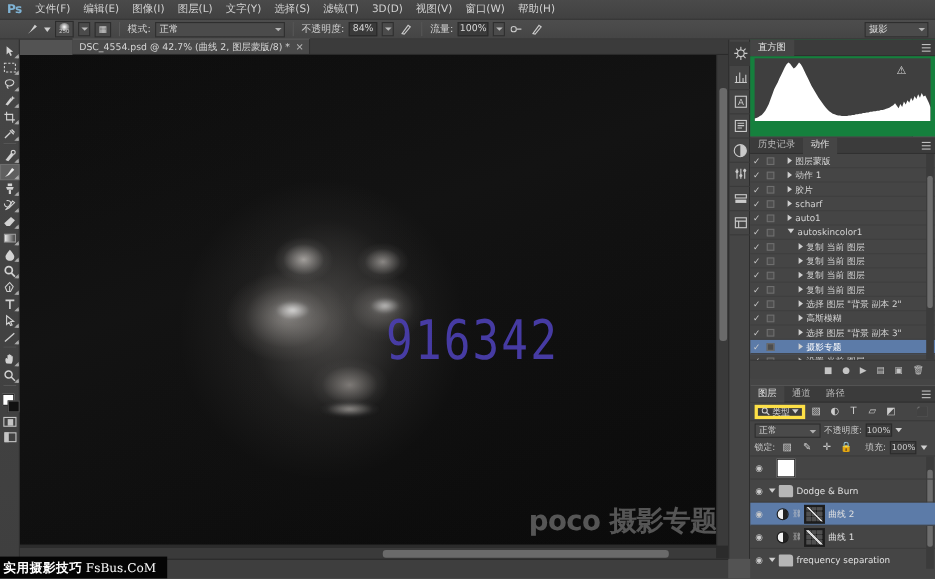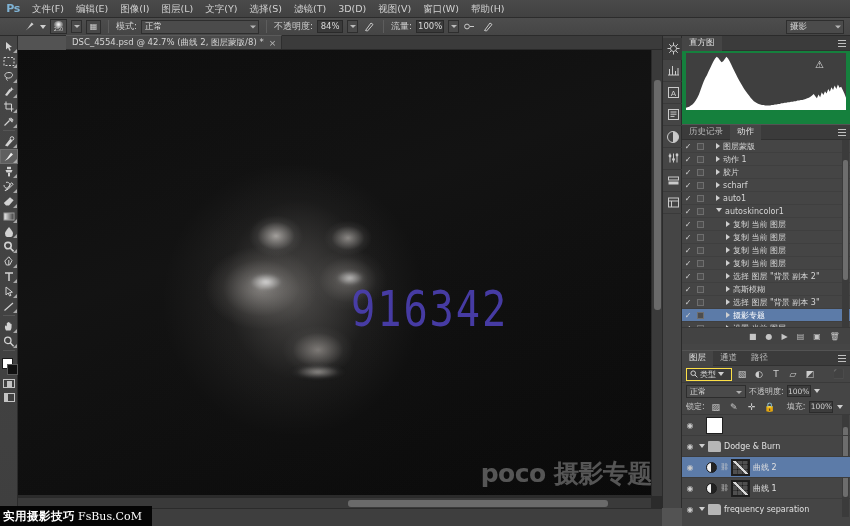--- a/index.html
+++ b/index.html
@@ -328,21 +328,21 @@
   .act-scroll .th { position: absolute; left: 1px; top: 20px; width: 5px; height: 120px;
                     background: #6d6d6d; border-radius: 2px; }
 
   
   .layers { position: absolute; right: 0; top: 315px; width: 168px; height: 193px; background: #454545; }
   .lay-filter {
     height: 17px; display: flex; align-items: center; gap: 3px; padding: 0 4px;
     border-bottom: 1px solid #3a3a3a;
   }
   .filter-combo {
-    background: #3c3c3c; border: 1px solid #fde047; height: 13px; width: 46px;
+    background: #3c3c3c; border: 3px solid #fde047; height: 13px; width: 46px;
     display: flex; align-items: center; padding: 0 3px; font-size: 8px; gap: 2px; color:#d4d4d4;
   }
   .fico { width: 14px; height: 13px; display:flex; align-items:center; justify-content:center;
           color:#cdcdcd; font-size:9px; }
   .lay-blend {
     height: 16px; display: flex; align-items: center; gap: 3px; padding: 0 4px;
   }
   .blend-combo {
     background: #4a4a4a; border: 1px solid #2d2d2d; height: 13px; width: 60px;
     display: flex; align-items: center; padding: 0 3px; font-size: 8px; position: relative; color:#d8d8d8;

